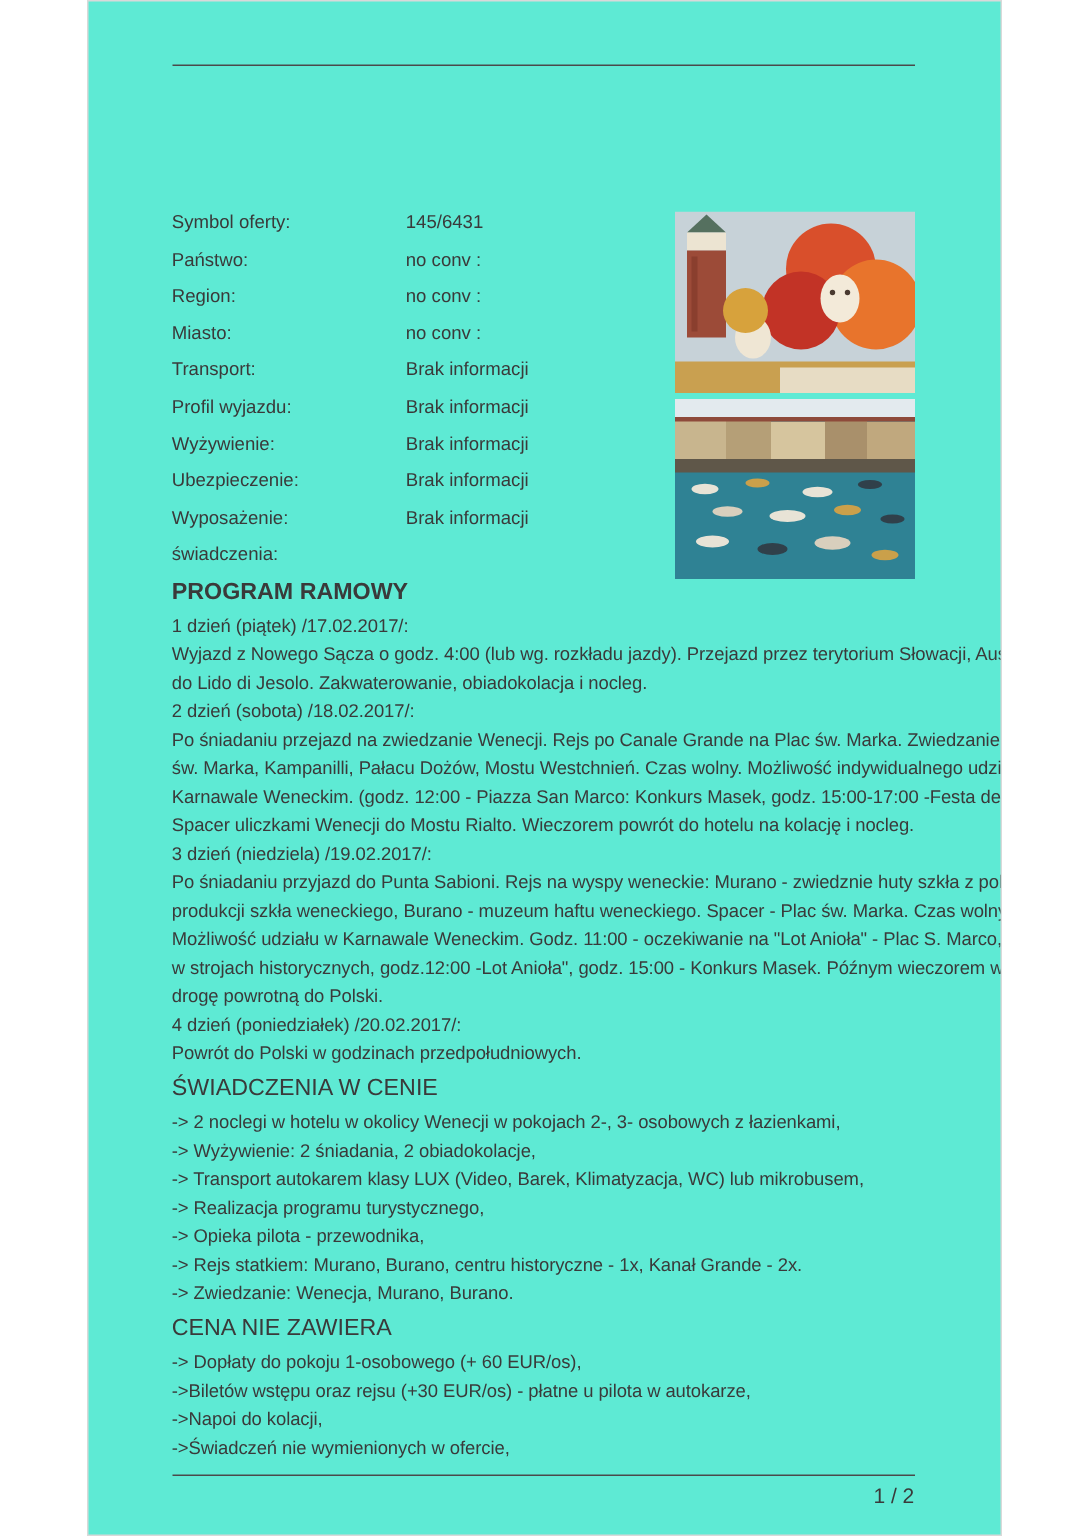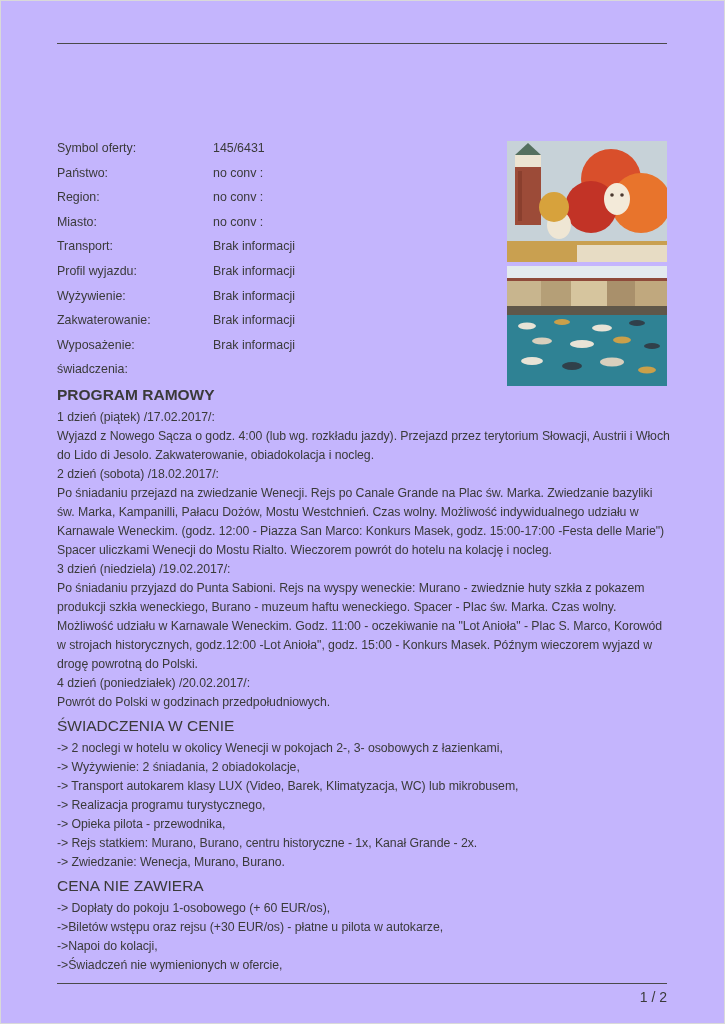--- a/index.html
+++ b/index.html
@@ -1,20 +1,20 @@
 <!DOCTYPE html>
 <html><head>
 <meta charset="utf-8">
 <style>
   html, body { margin: 0; padding: 0; background: #ffffff; }
   .page {
     position: relative;
-    width: 725px;
+    width: 610px;
     height: 1024px;
-    background: #c4b5fd;
+    background: #5eead4;
     border: 1px solid #d9d9d9;
     box-sizing: border-box;
     font-family: "Liberation Sans", sans-serif;
     color: #3a3a3a;
     overflow: hidden;
     margin: 0 auto;
   }
   .rule {
     position: absolute;
     left: 56px;
@@ -103,21 +103,21 @@
     </div>
     <div class="drow">
       <span class="dlabel">Profil wyjazdu:</span>
       <span class="dvalue">Brak informacji</span>
     </div>
     <div class="drow">
       <span class="dlabel">Wyżywienie:</span>
       <span class="dvalue">Brak informacji</span>
     </div>
     <div class="drow">
-      <span class="dlabel">Zakwaterowanie:</span>
+      <span class="dlabel">Ubezpieczenie:</span>
       <span class="dvalue">Brak informacji</span>
     </div>
     <div class="drow">
       <span class="dlabel">Wyposażenie:</span>
       <span class="dvalue">Brak informacji</span>
     </div>
     <div class="drow">
       <span class="dlabel">świadczenia:</span>
       <span class="dvalue"></span>
     </div>

